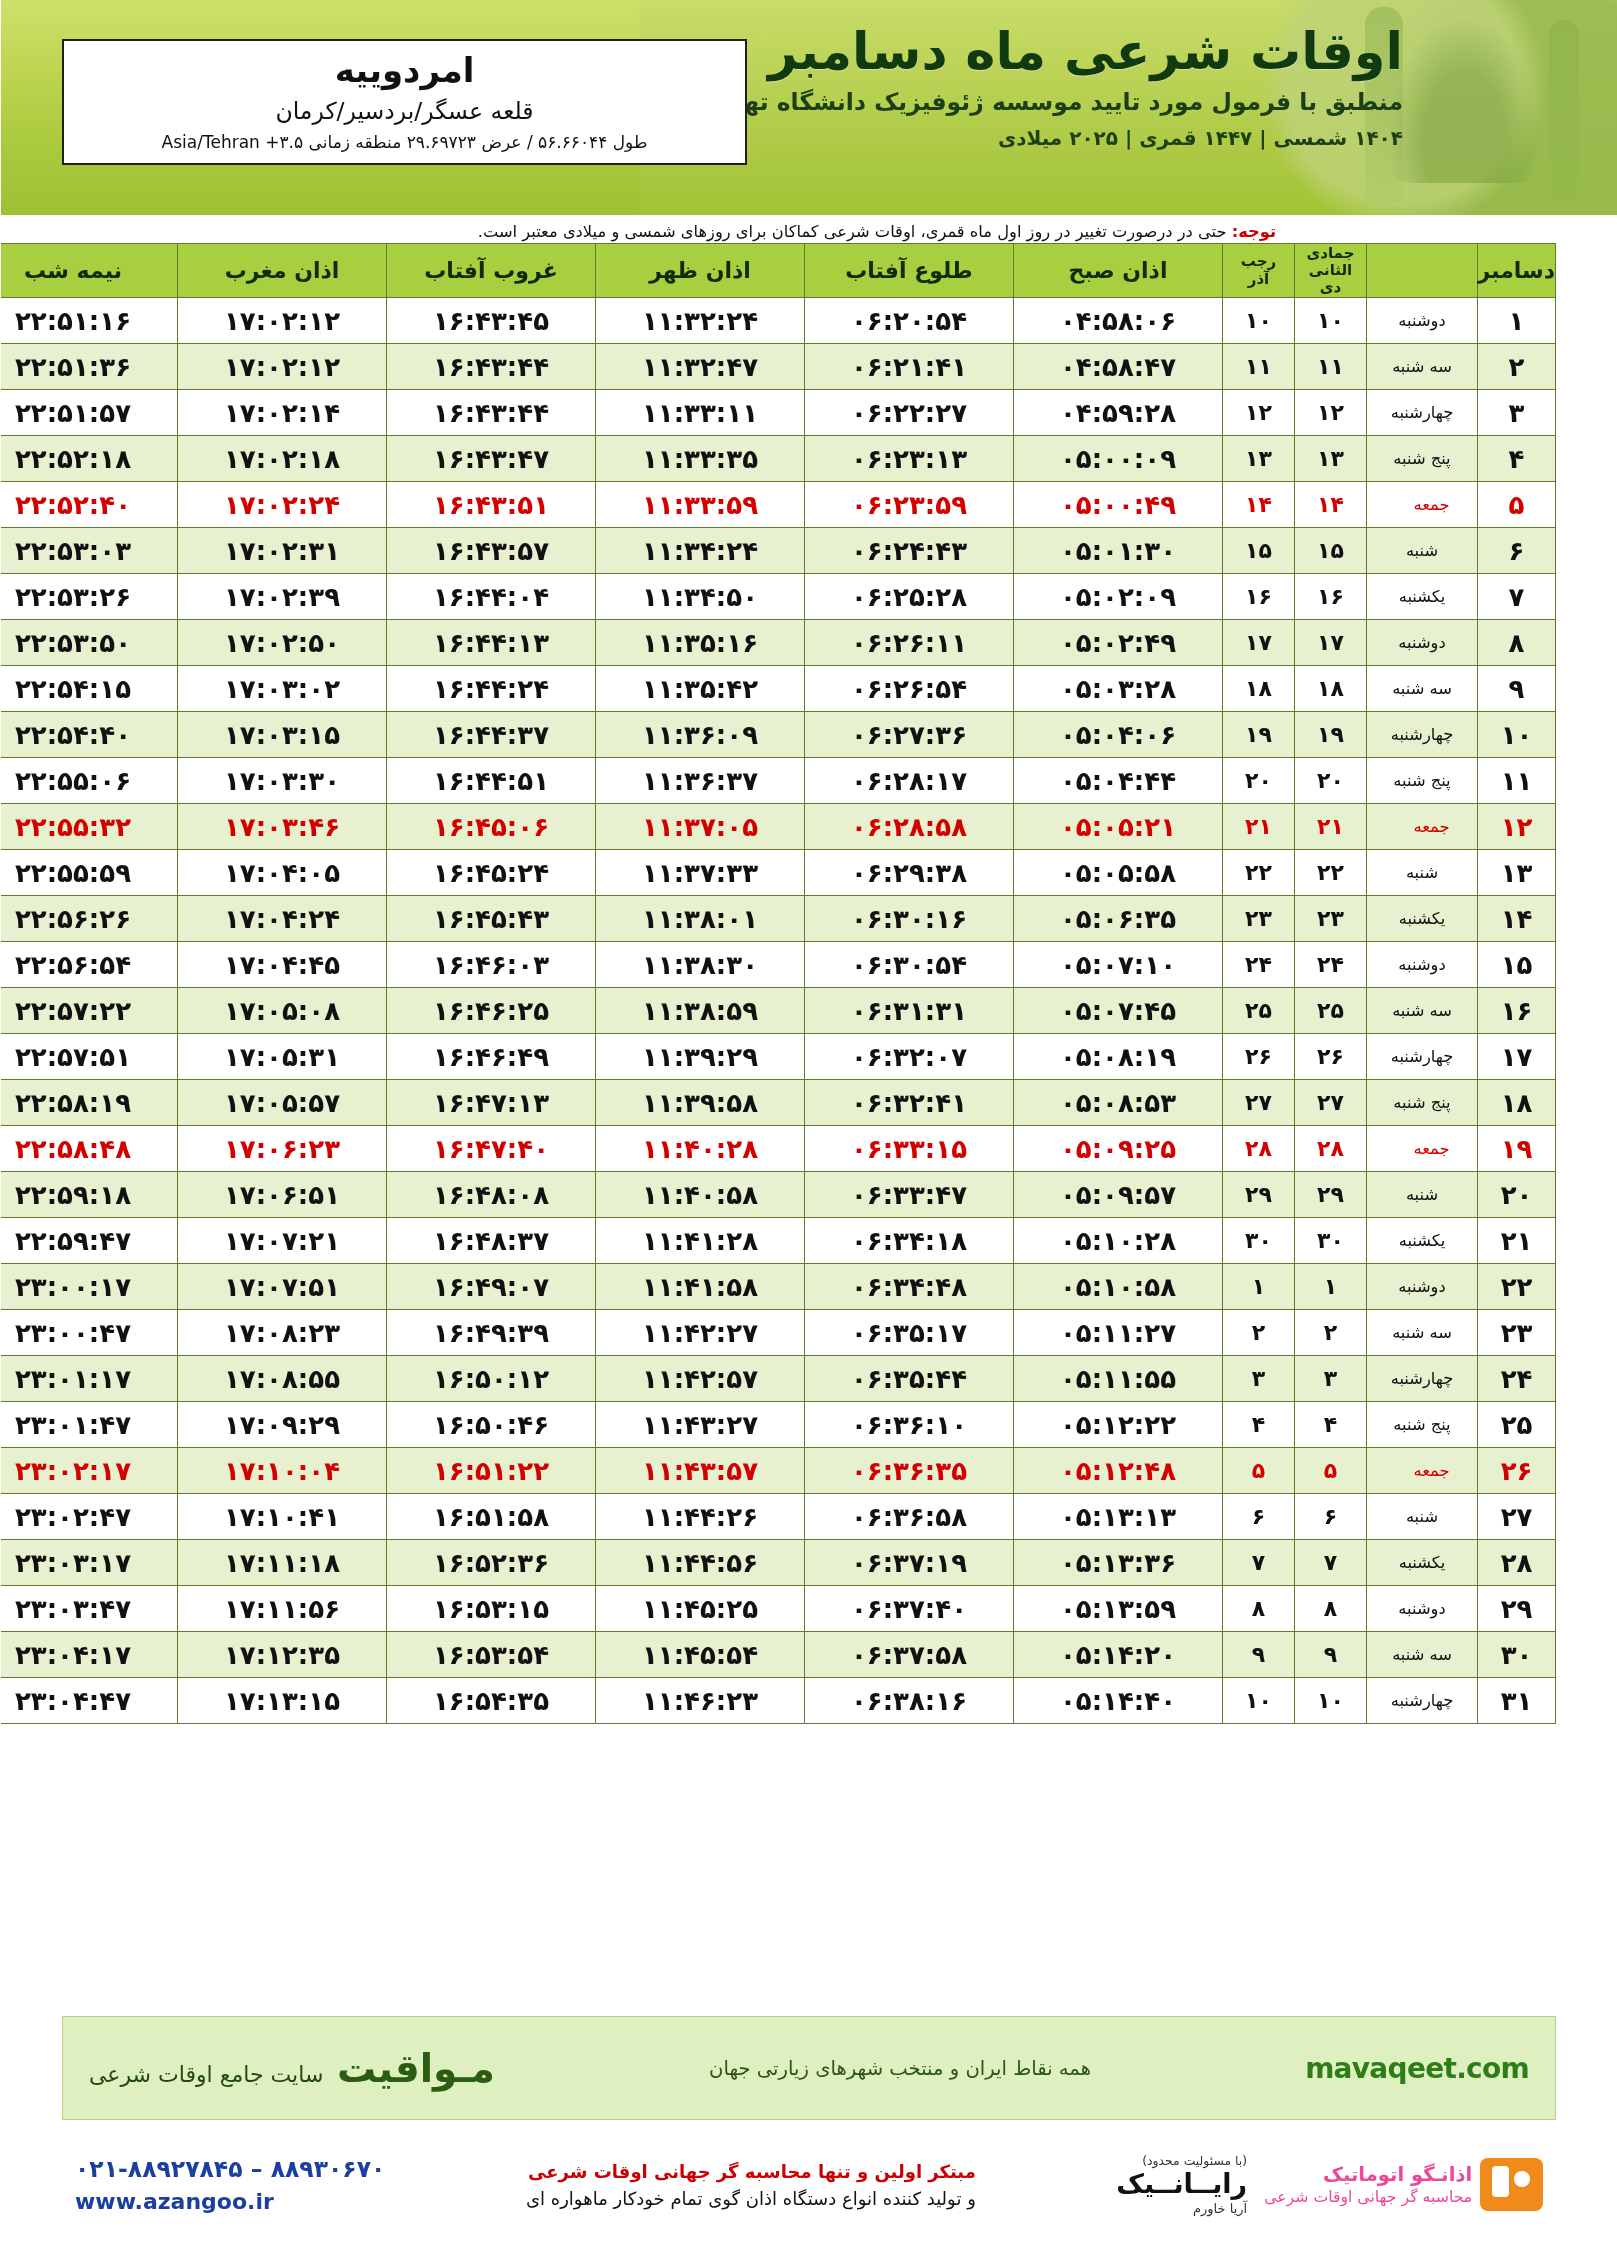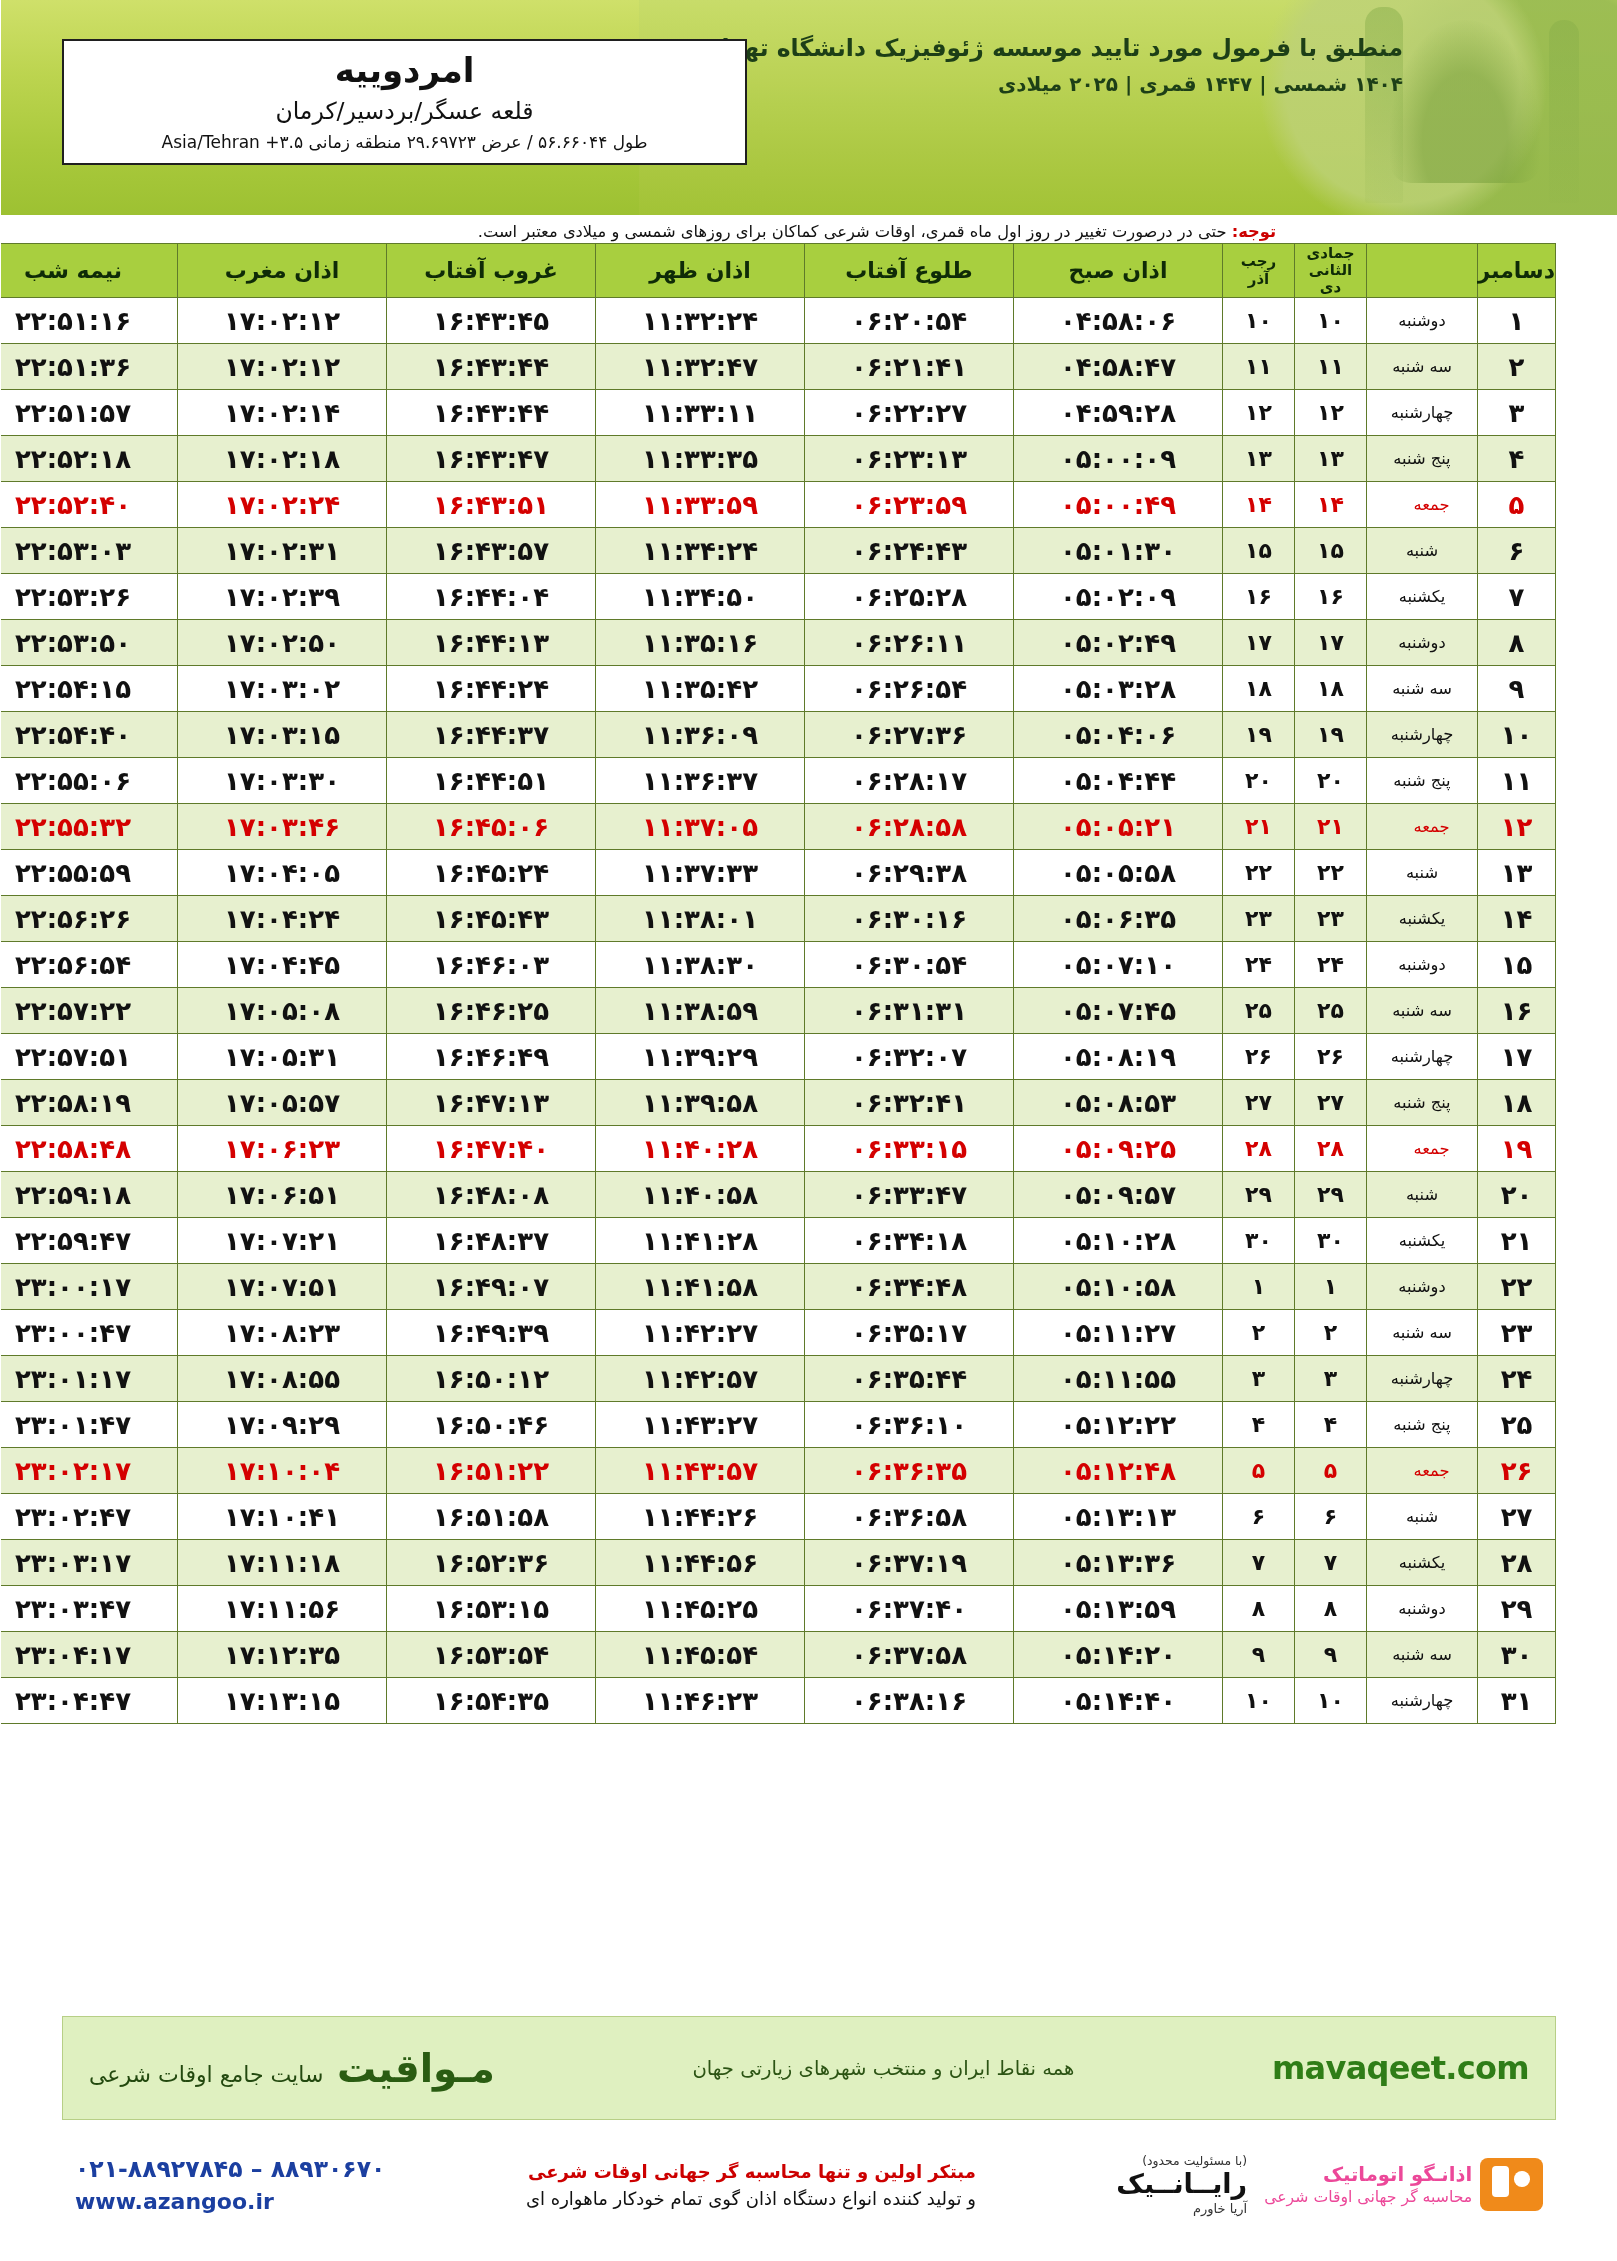--- a/index.html
+++ b/index.html
@@ -111,21 +111,21 @@
     background:#dff0c0;border:1.3px solid #b7cf86;box-sizing:border-box;
     display:flex;align-items:center;justify-content:space-between;
     padding:0 26px;
   }
   .footer .brand-fa{
     font-size:39px;font-weight:bold;color:#2a5c12;direction:rtl;white-space:nowrap;
   }
   .footer .brand-fa .thin{font-size:22px;font-weight:normal;color:#23490f;}
   .footer .brand-mid{font-size:19.6px;color:#2c5414;direction:rtl;}
   .footer .brand-en{
-    font-size:32px;font-weight:bold;color:#2f7d17;letter-spacing:-0.7px;
+    font-size:28px;font-weight:bold;color:#2f7d17;letter-spacing:-0.7px;
   }
 
   .bottom{
     position:absolute;top:2133px;left:62px;width:1494px;height:104px;
     display:flex;align-items:center;justify-content:space-between;
     box-sizing:border-box;padding:0 13px;direction:rtl;
   }
   .logos{display:flex;align-items:center;gap:17px;}
   .logo-azangoo{
     display:flex;align-items:center;gap:7.8px;
@@ -162,20 +162,21 @@
 </head>
 <body>
 
 <div class="banner">
   <div class="bg-photo"></div>
   <div class="dome"></div>
   <div class="minaret"></div>
   <div class="minaret2"></div>
 
   <div class="title-block">
+    <div class="main-title">اوقات شرعی ماه دسامبر</div>
     <div class="sub-title">منطبق با فرمول مورد تایید موسسه ژئوفیزیک دانشگاه تهران</div>
     <div class="date-line">۱۴۰۴ شمسی | ۱۴۴۷ قمری | ۲۰۲۵ میلادی</div>
   </div>
 
   <div class="loc-card">
     <div class="loc-city">امردوییه</div>
     <div class="loc-sub">قلعه عسگر/بردسیر/کرمان</div>
     <div class="loc-geo">طول ۵۶.۶۶۰۴۴ / عرض ۲۹.۶۹۷۲۳ منطقه زمانی Asia/Tehran +۳.۵</div>
   </div>
 </div>

